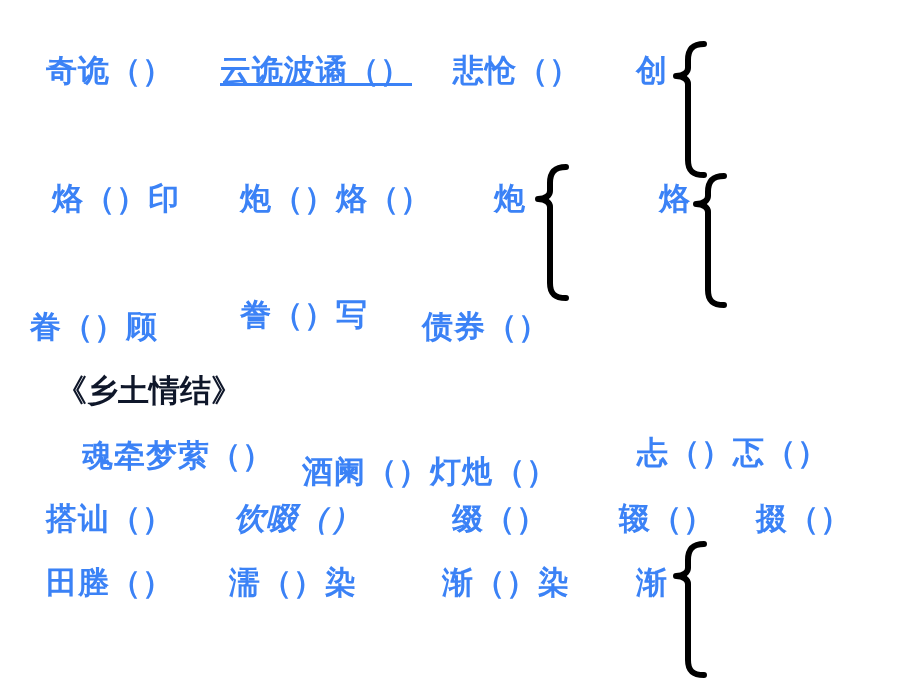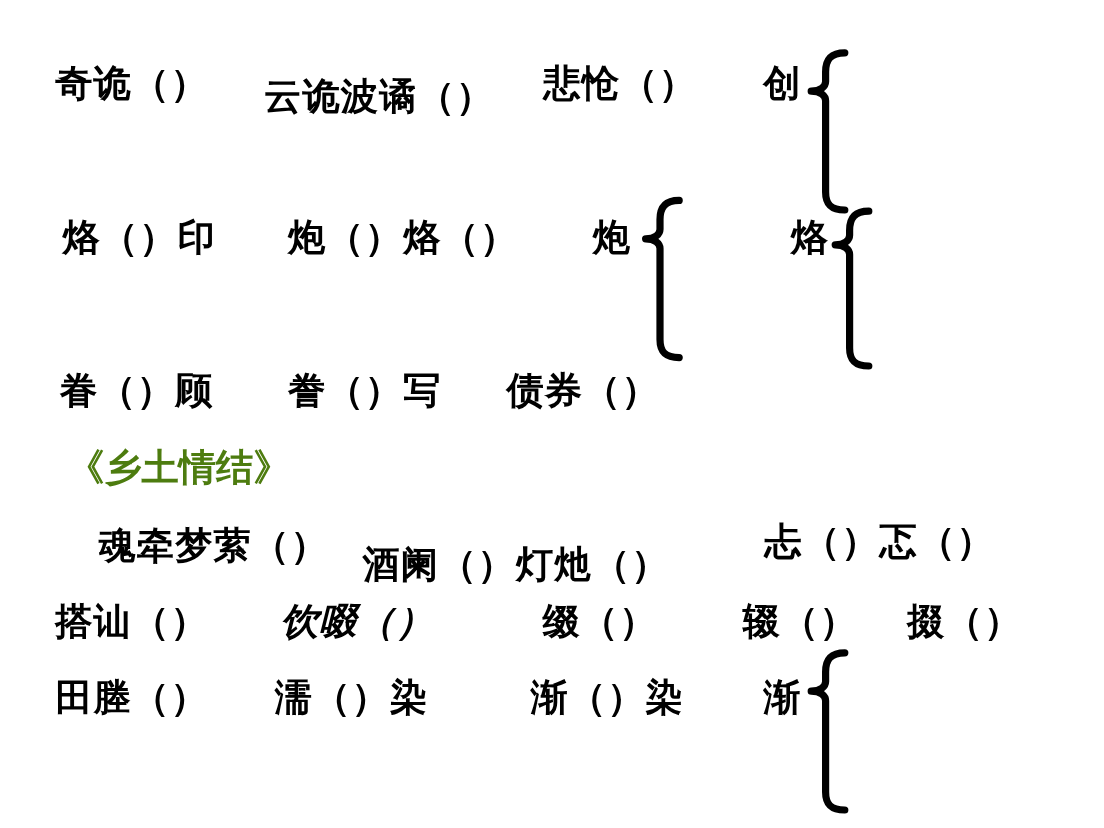--- a/index.html
+++ b/index.html
@@ -12,21 +12,21 @@
       height: 690px;
       position: relative;
       overflow: hidden;
       font-family: "DejaVu Sans", "Liberation Sans", sans-serif;
     }
     .seg {
       position: absolute;
       font-size: 31px;
       line-height: 36px;
       font-weight: bold;
-      color: #000000;
+      color: #3b82f6;
       white-space: pre;
       letter-spacing: 1px;
     }
     .title {
       position: absolute;
       font-size: 31px;
       line-height: 36px;
       font-weight: bold;
       white-space: pre;
     }
@@ -35,21 +35,21 @@
     }
     .brace svg {
       display: block;
       overflow: visible;
     }
   </style>
 </head>
 <body>
 
 <div class="seg" style="left:46px; top:52px;">奇诡（）</div>
-<div class="seg" style="left:220px; top:63px;">云诡波谲（）</div>
+<div class="seg" style="left:220px; top:52px;text-decoration:underline;">云诡波谲（）</div>
 <div class="seg" style="left:453px; top:52px;">悲怆（）</div>
 <div class="seg" style="left:636px; top:52px;">创</div>
 <div class="brace" style="left:672px; top:42px;">
   <svg width="36" height="136" viewBox="0 0 36 136">
     <path d="M32 2 C20 2 16 8 16 18 L16 26 C16 30 12 34 4 34 C12 34 16 38 16 42 L16 118 C16 128 20 133 32 133" fill="none" stroke="#000" stroke-width="6" stroke-linecap="round" stroke-linejoin="round"></path>
   </svg>
 </div>
 
 <div class="seg" style="left:52px; top:180px;">烙（）印</div>
 <div class="seg" style="left:240px; top:180px;text-align:center;">炮（）烙（）</div>
@@ -59,25 +59,25 @@
     <path d="M32 2 C20 2 16 8 16 18 L16 26 C16 30 12 34 4 34 C12 34 16 38 16 42 L16 118 C16 128 20 133 32 133" fill="none" stroke="#000" stroke-width="6" stroke-linecap="round" stroke-linejoin="round"></path>
   </svg>
 </div>
 <div class="seg" style="left:659px; top:180px;">烙</div>
 <div class="brace" style="left:692px; top:174px;">
   <svg width="36" height="134" viewBox="0 0 36 134">
     <path d="M32 2 C20 2 16 8 16 18 L16 22 C16 26 12 30 4 30 C12 30 16 34 16 38 L16 116 C16 126 20 131 32 131" fill="none" stroke="#000" stroke-width="6" stroke-linecap="round" stroke-linejoin="round"></path>
   </svg>
 </div>
 
-<div class="seg" style="left:50px; top:308px;text-align:center;">眷（）顾</div>
-<div class="seg" style="left:240px; top:308px;">誊（）写</div>
+<div class="seg" style="left:30px; top:308px;text-align:center;">眷（）顾</div>
+<div class="seg" style="left:240px; top:296px;">誊（）写</div>
 <div class="seg" style="left:422px; top:308px;">债券（）</div>
 
-<div class="title" style="left:56px; top:372px; color:#4d7c0f;">《乡土情结》</div>
+<div class="title" style="left:56px; top:372px; color:#0f172a;">《乡土情结》</div>
 
 <div class="seg" style="left:46px; top:437px;margin-left:36px;">魂牵梦萦（）</div>
 <div class="seg" style="left:302px; top:453px;">酒阑（）灯灺（）</div>
 <div class="seg" style="left:637px; top:437px;font-family:Liberation Mono, monospace;">忐（）忑（）</div>
 
 <div class="seg" style="left:46px; top:500px;">搭讪（）</div>
 <div class="seg" style="left:234px; top:500px;font-style:italic;">饮啜（）</div>
 <div class="seg" style="left:452px; top:500px;">缀（）</div>
 <div class="seg" style="left:619px; top:500px;">辍（）</div>
 <div class="seg" style="left:756px; top:500px;">掇（）</div>

